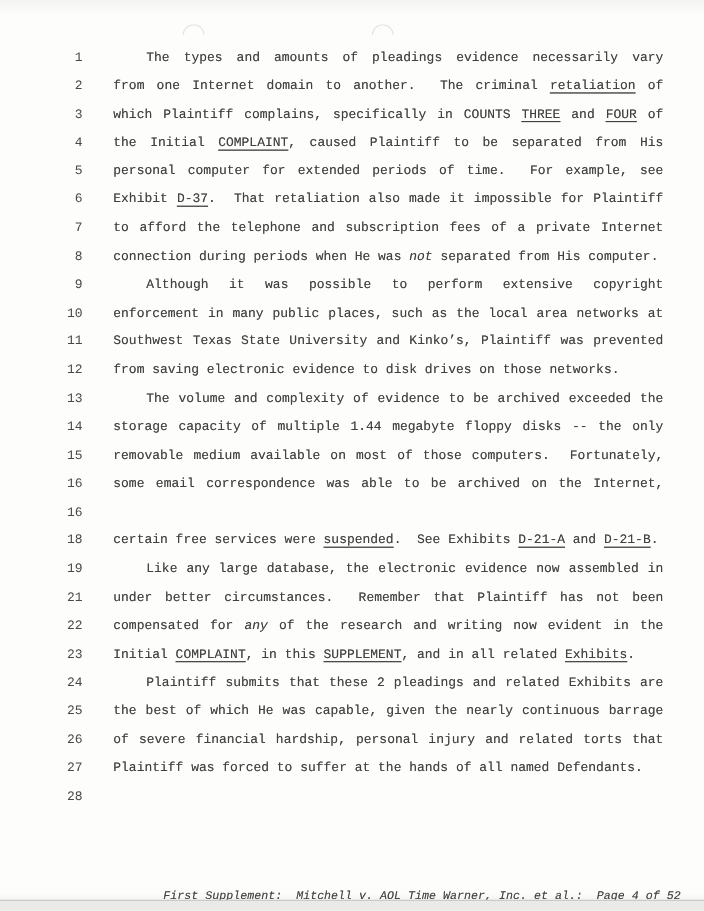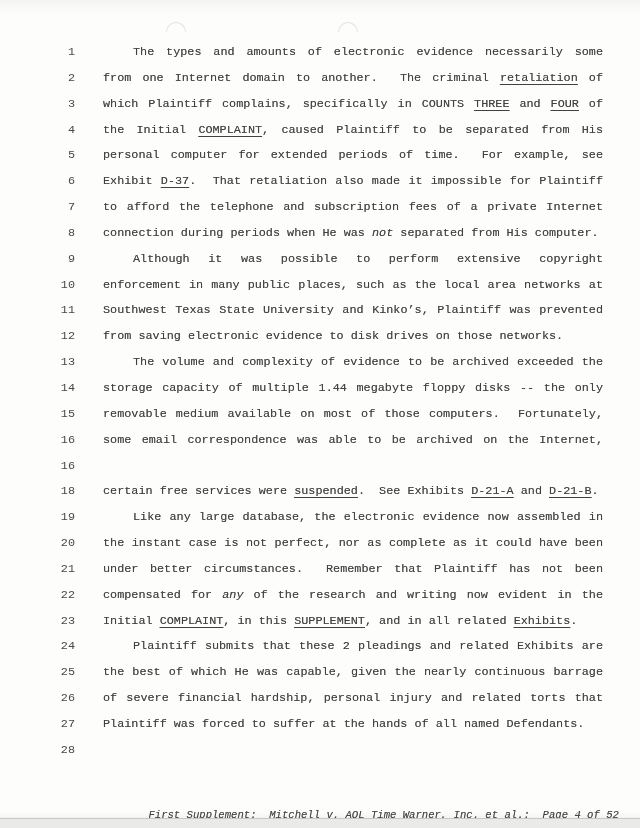--- a/index.html
+++ b/index.html
@@ -52,21 +52,21 @@
 </head>
 <body>
 
 <div class="page">
   <div class="arc left"></div>
   <div class="arc right"></div>
 
   <div class="lines" id="lines">
       <div class="line">
         <span class="num">1</span>
-        <span class="txt indent just"><span>The types and amounts of electronic evidence necessarily some</span></span>
+        <span class="txt indent just"><span>The types and amounts of pleadings evidence necessarily vary</span></span>
       </div>
       <div class="line">
         <span class="num">2</span>
         <span class="txt just"><span>from one Internet domain to another.&nbsp; The criminal </span><u>retaliation</u><span> of</span></span>
       </div>
       <div class="line">
         <span class="num">3</span>
         <span class="txt just"><span>which Plaintiff complains, specifically in COUNTS </span><u>THREE</u><span> and </span><u>FOUR</u><span> of</span></span>
       </div>
       <div class="line">
@@ -126,24 +126,20 @@
       </div>
       <div class="line">
         <span class="num">18</span>
         <span class="txt"><span>certain free services were </span><u>suspended</u><span>.&nbsp; See Exhibits </span><u>D-21-A</u><span> and </span><u>D-21-B</u><span>.</span></span>
       </div>
       <div class="line">
         <span class="num">19</span>
         <span class="txt indent just"><span>Like any large database, the electronic evidence now assembled in</span></span>
       </div>
       <div class="line">
-        <span class="num">20</span>
-        <span class="txt just"><span>the instant case is not perfect, nor as complete as it could have been</span></span>
-      </div>
-      <div class="line">
         <span class="num">21</span>
         <span class="txt just"><span>under better circumstances.&nbsp; Remember that Plaintiff has not been</span></span>
       </div>
       <div class="line">
         <span class="num">22</span>
         <span class="txt just"><span>compensated for </span><em>any</em><span> of the research and writing now evident in the</span></span>
       </div>
       <div class="line">
         <span class="num">23</span>
         <span class="txt"><span>Initial </span><u>COMPLAINT</u><span>, in this </span><u>SUPPLEMENT</u><span>, and in all related </span><u>Exhibits</u><span>.</span></span>

